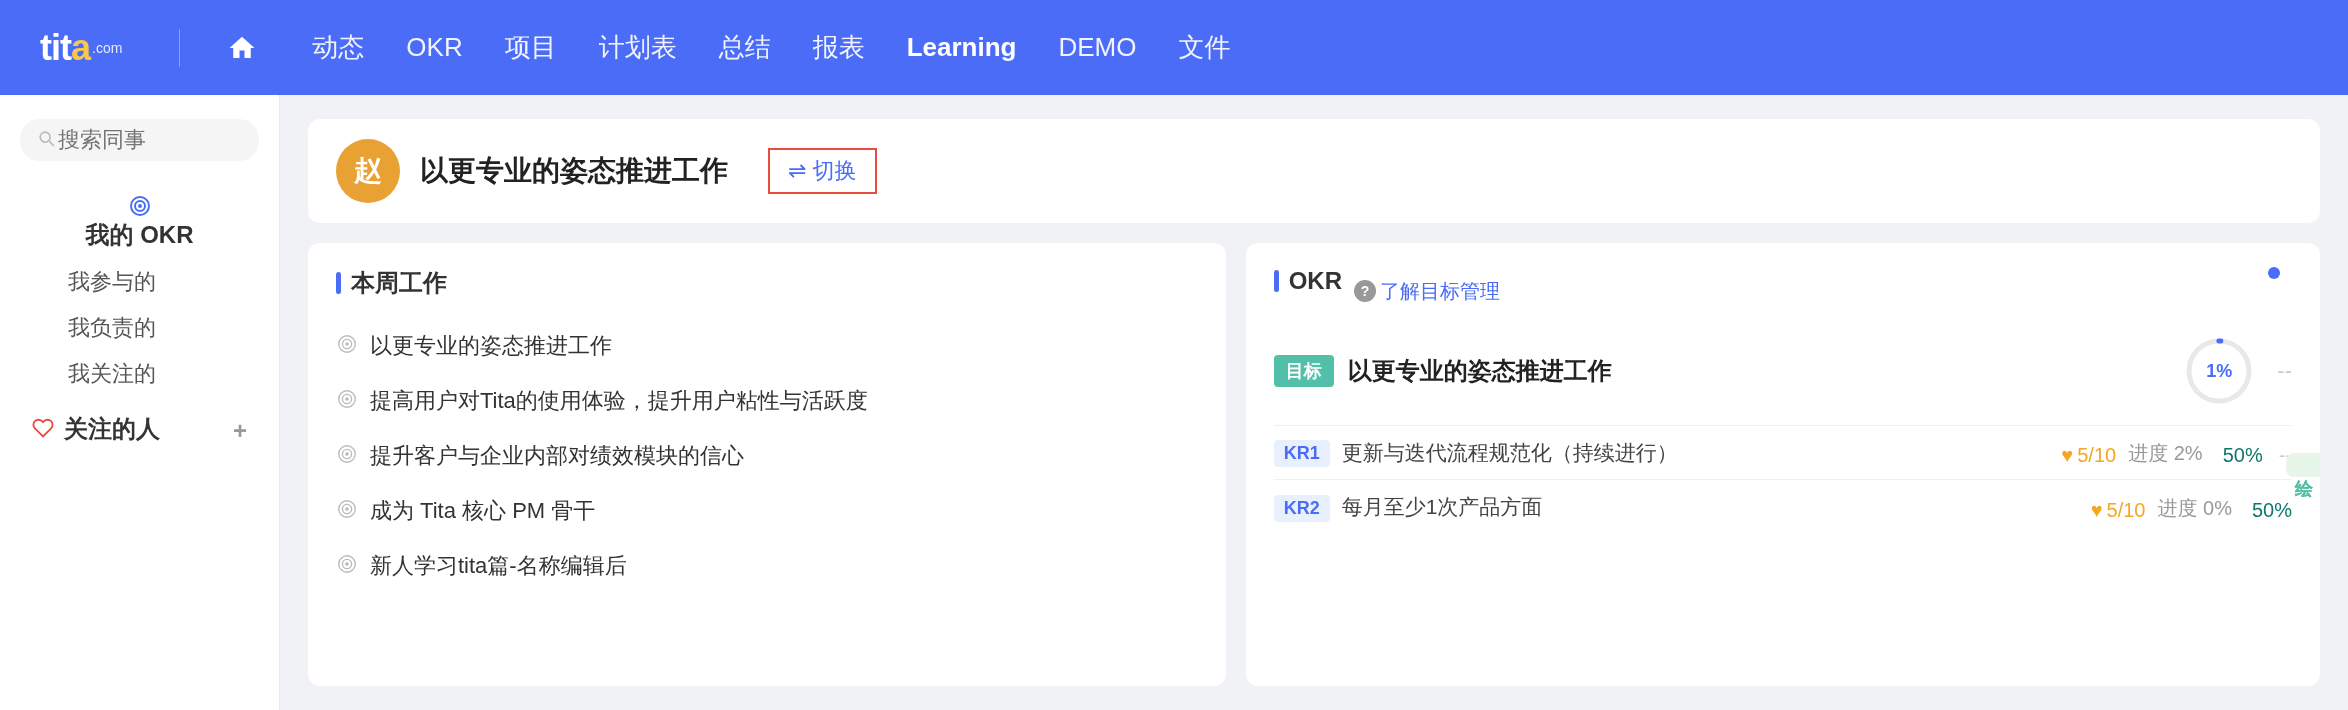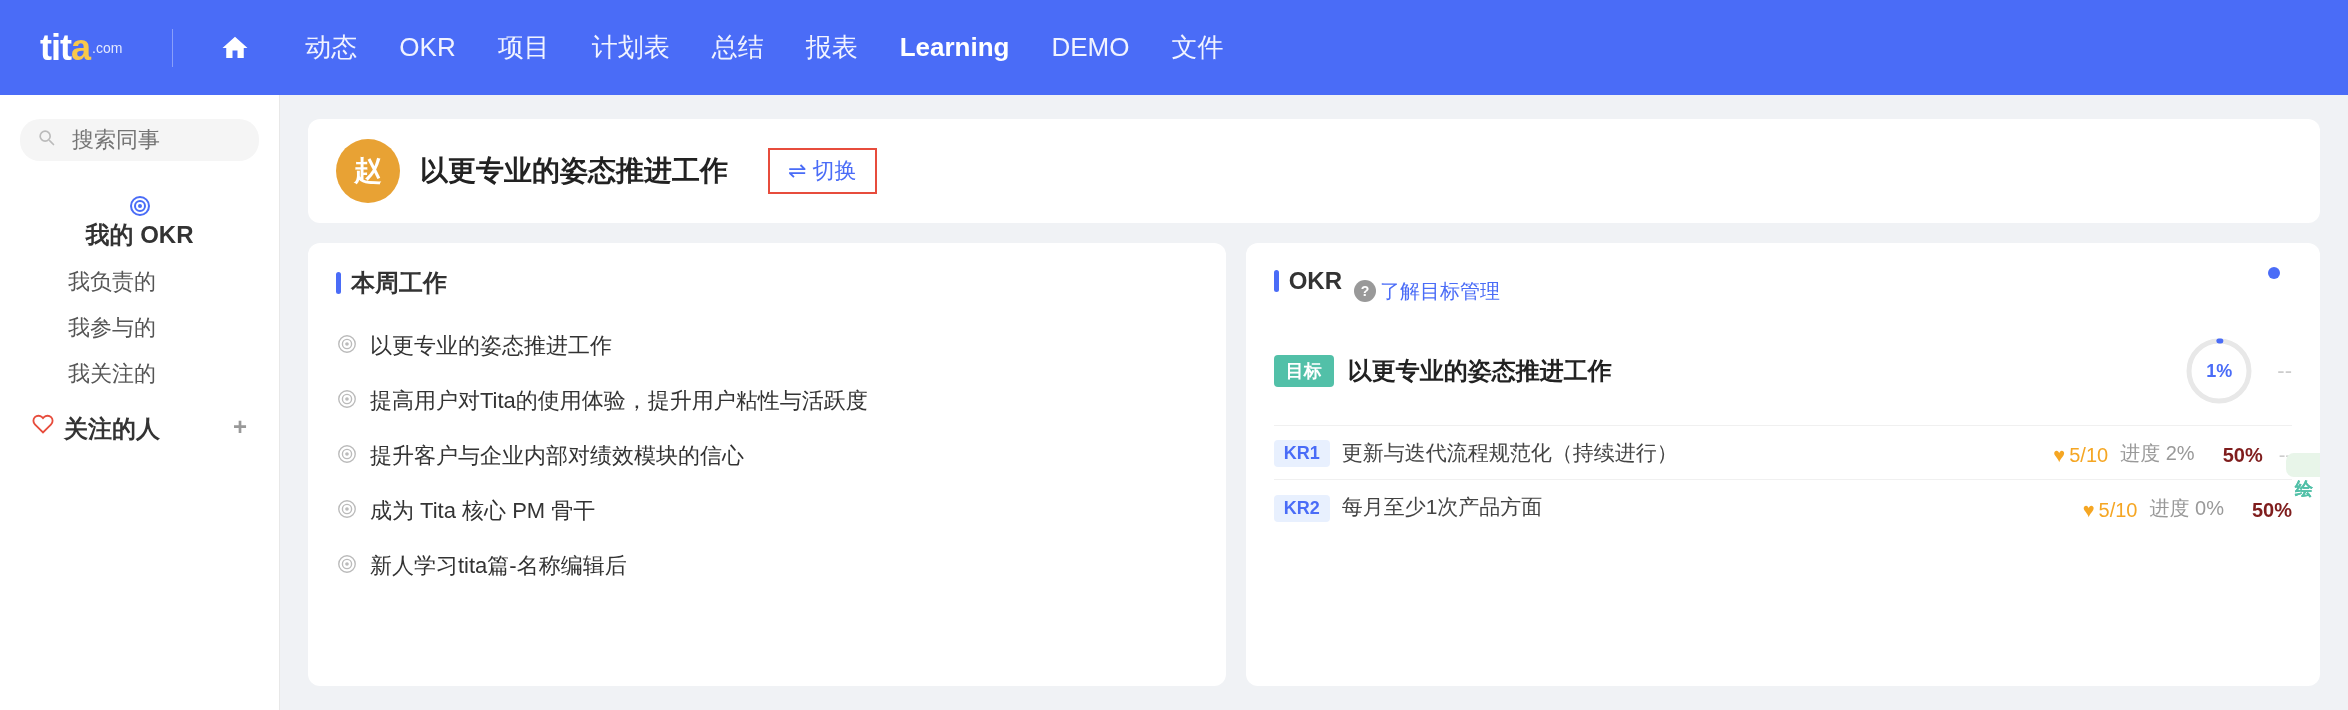--- a/index.html
+++ b/index.html
@@ -10,21 +10,21 @@
       background: #4a6cf7;
       height: 95px;
       display: flex;
       align-items: center;
       padding: 0 40px;
       gap: 36px;
     }
     .logo {
       display: flex;
       align-items: center;
-      margin-right: 4px;
+      margin-right: 11px;
     }
     .logo-text {
       font-size: 36px;
       font-weight: 800;
       color: white;
       letter-spacing: -1px;
     }
     .logo-text span.tita-o { color: #f9c84a; }
     .logo-com {
       font-size: 14px;
@@ -69,24 +69,25 @@
     
     .sidebar {
       width: 280px;
       background: white;
       padding: 24px 20px;
       flex-shrink: 0;
       border-right: 1px solid #e8e8e8;
     }
     .search-box {
       display: flex;
+      align-items: center;
       background: #f5f5f5;
       border-radius: 20px;
       padding: 8px 16px;
-      gap: 16px;
+      gap: 2px;
       margin-bottom: 24px;
     }
     .search-icon-svg { color: #bbb; font-size: 18px; }
     .search-input {
       background: transparent;
       border: none;
       outline: none;
       font-size: 22px;
       color: #999;
       width: 100%;
@@ -113,21 +114,21 @@
     .sidebar-sub-item {
       font-size: 22px;
       color: #555;
       padding: 8px 12px 8px 48px;
       cursor: pointer;
       border-radius: 6px;
     }
 
     .sidebar-follow {
       display: flex;
-      align-items: flex-start;
+      align-items: flex-end;
       gap: 10px;
       font-size: 24px;
       font-weight: 600;
       color: #333;
       padding: 8px 12px;
       margin-top: 8px;
     }
     .plus-icon {
       margin-left: auto;
       color: #999;
@@ -349,25 +350,25 @@
       align-items: center;
       gap: 4px;
     }
     .heart-icon { color: #f5a623; }
     .kr-progress-label {
       color: #999;
       font-size: 20px;
       white-space: nowrap;
     }
     .kr-progress-pct {
-      color: #7f1d1d;
+      color: #0f766e;
       font-size: 20px;
-      font-weight: 700;
+      font-weight: 400;
       white-space: nowrap;
-      margin-left: 16px;
+      margin-left: 8px;
     }
     .kr-dash {
       color: #ccc;
       font-size: 20px;
       margin-left: 4px;
     }
 
     
     .okr-dot-indicator {
       position: absolute;
@@ -449,22 +450,22 @@
       <div class="sidebar-section-title">
         <span class="sidebar-section-icon">
           <svg width="24" height="24" viewBox="0 0 24 24" fill="none">
             <circle cx="12" cy="12" r="9" stroke="#4a6cf7" stroke-width="2"></circle>
             <circle cx="12" cy="12" r="5" stroke="#4a6cf7" stroke-width="2"></circle>
             <circle cx="12" cy="12" r="2" fill="#4a6cf7"></circle>
           </svg>
         </span>
         <span>我的 OKR</span>
       </div>
+      <div class="sidebar-sub-item">我参与的</div>
       <div class="sidebar-sub-item">我负责的</div>
-      <div class="sidebar-sub-item">我参与的</div>
       <div class="sidebar-sub-item">我关注的</div>
     </div>
 
     <div class="sidebar-follow">
       <span>
         <svg width="22" height="22" viewBox="0 0 24 24" fill="none" stroke="#e74c3c" stroke-width="2">
           <path d="M20.84 4.61a5.5 5.5 0 0 0-7.78 0L12 5.67l-1.06-1.06a5.5 5.5 0 0 0-7.78 7.78l1.06 1.06L12 21.23l7.78-7.78 1.06-1.06a5.5 5.5 0 0 0 0-7.78z"></path>
         </svg>
       </span>
       <span>关注的人</span>

